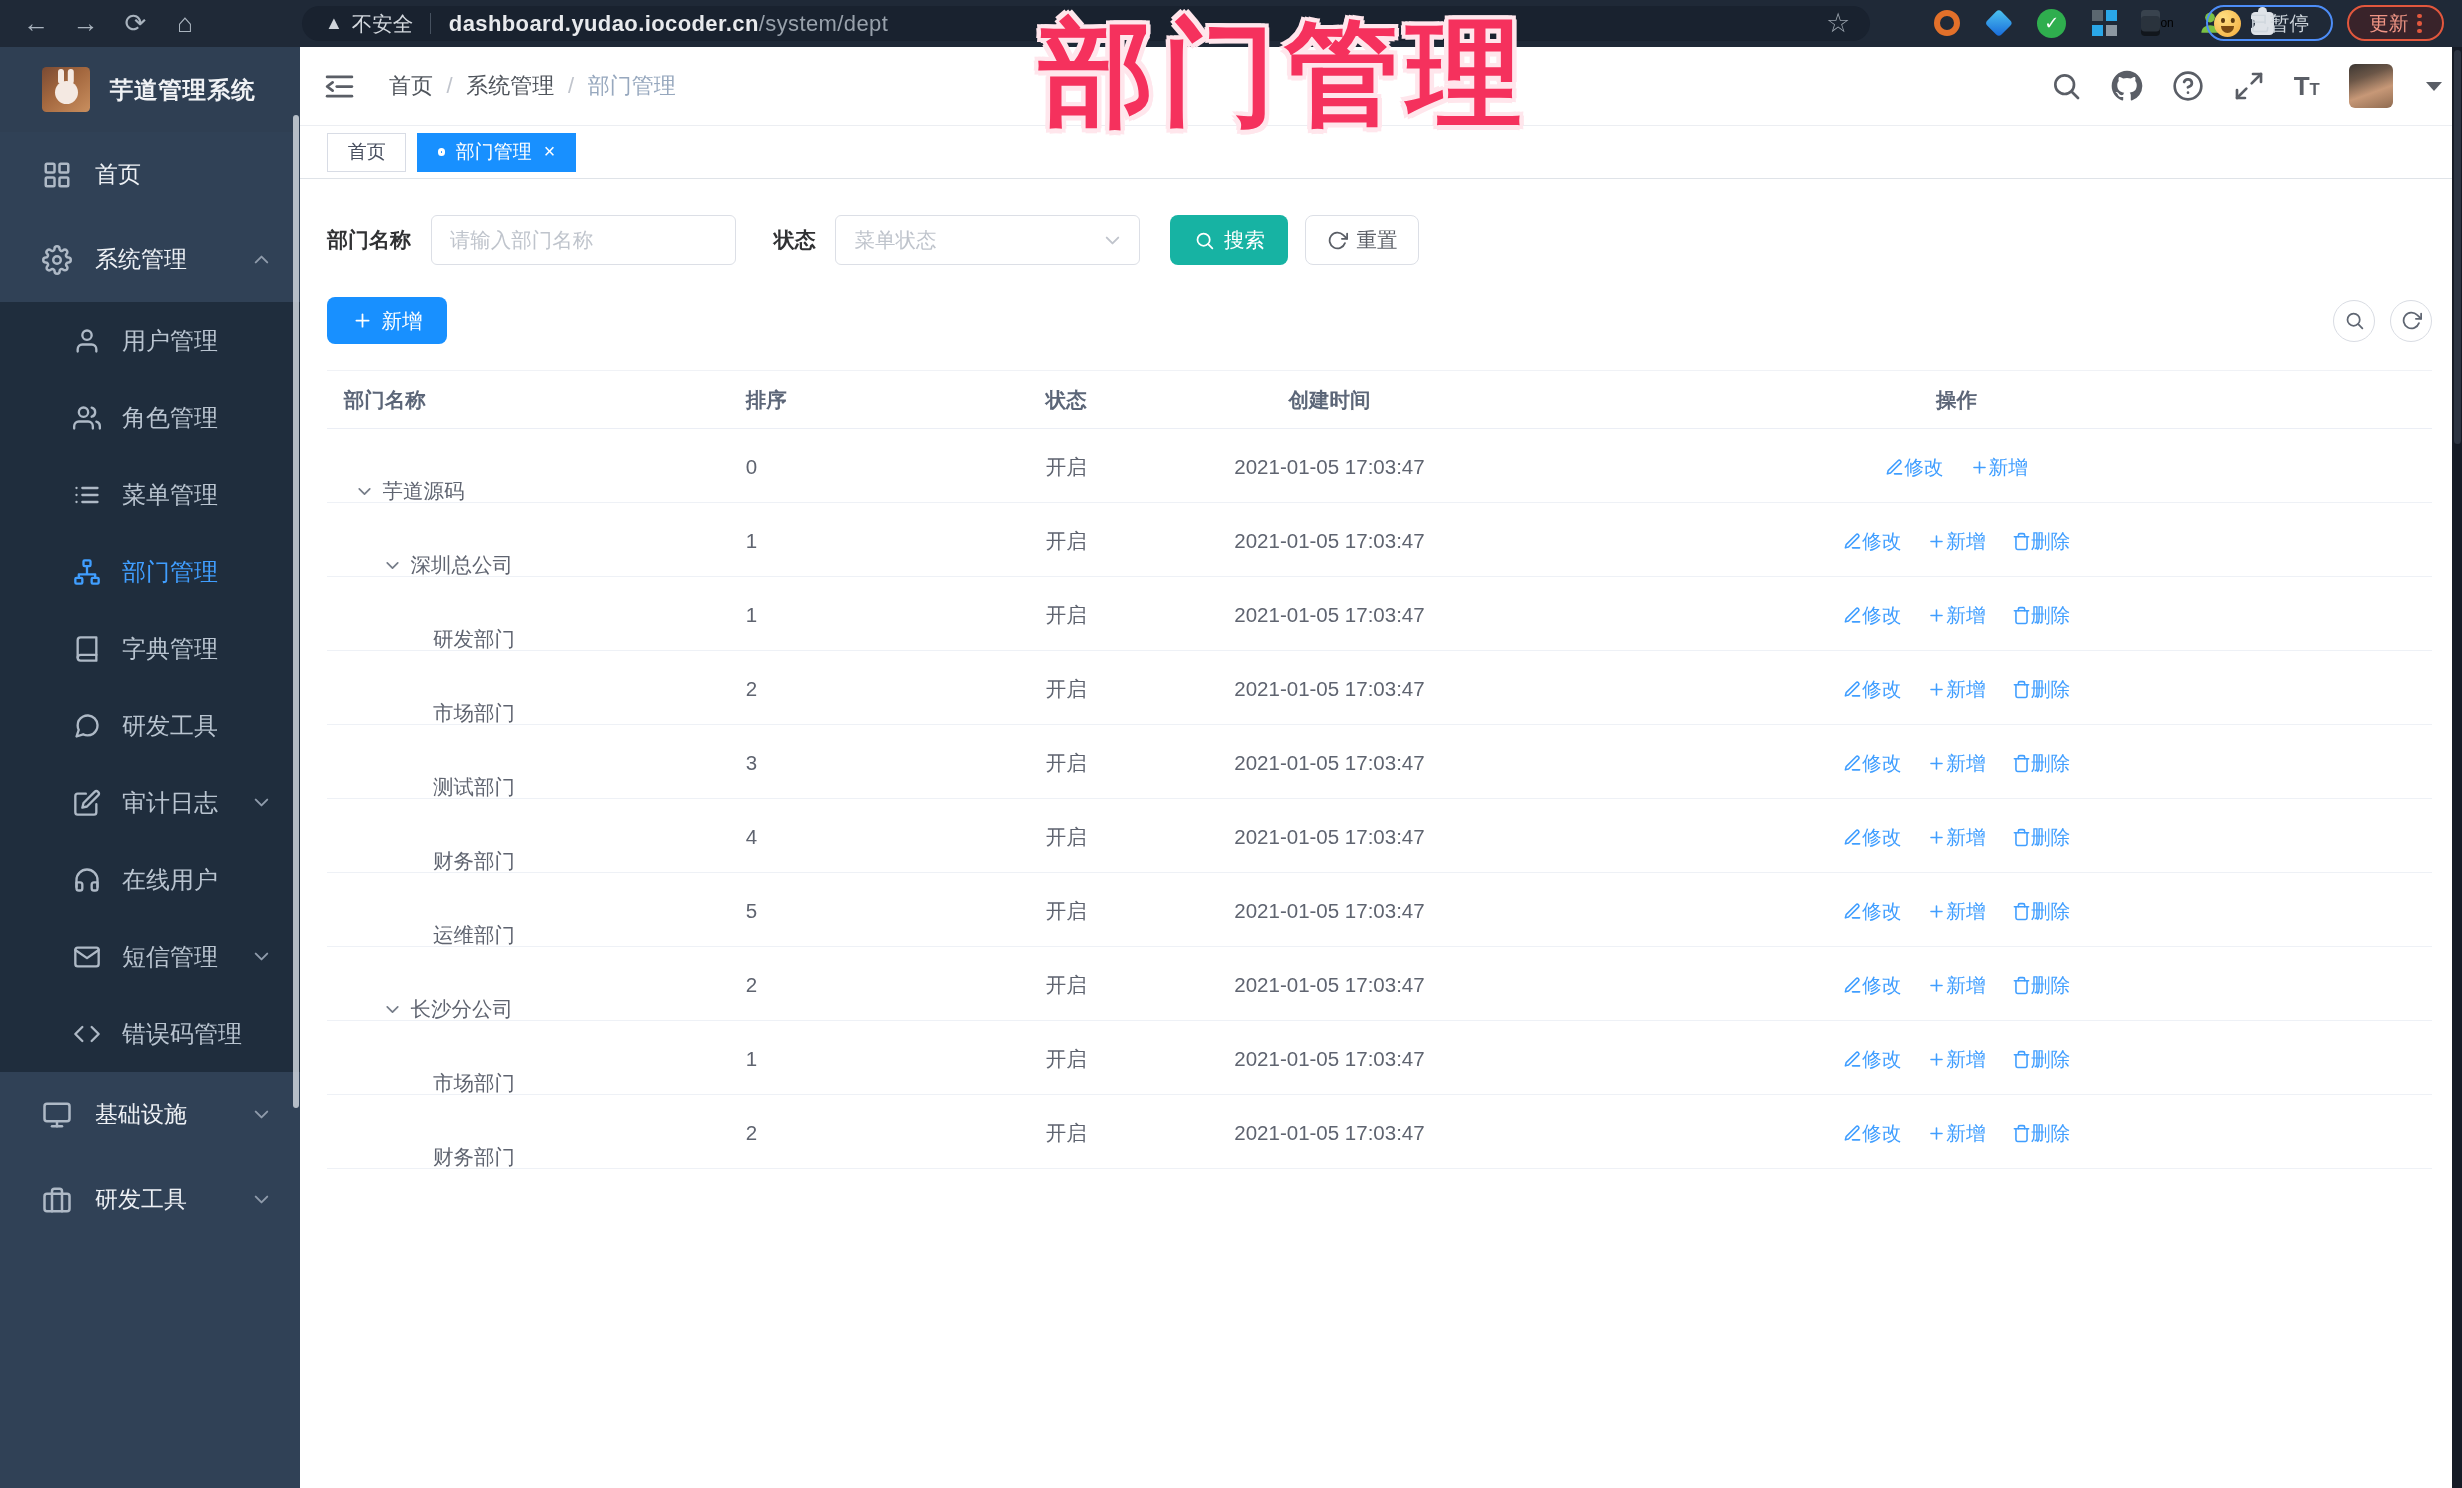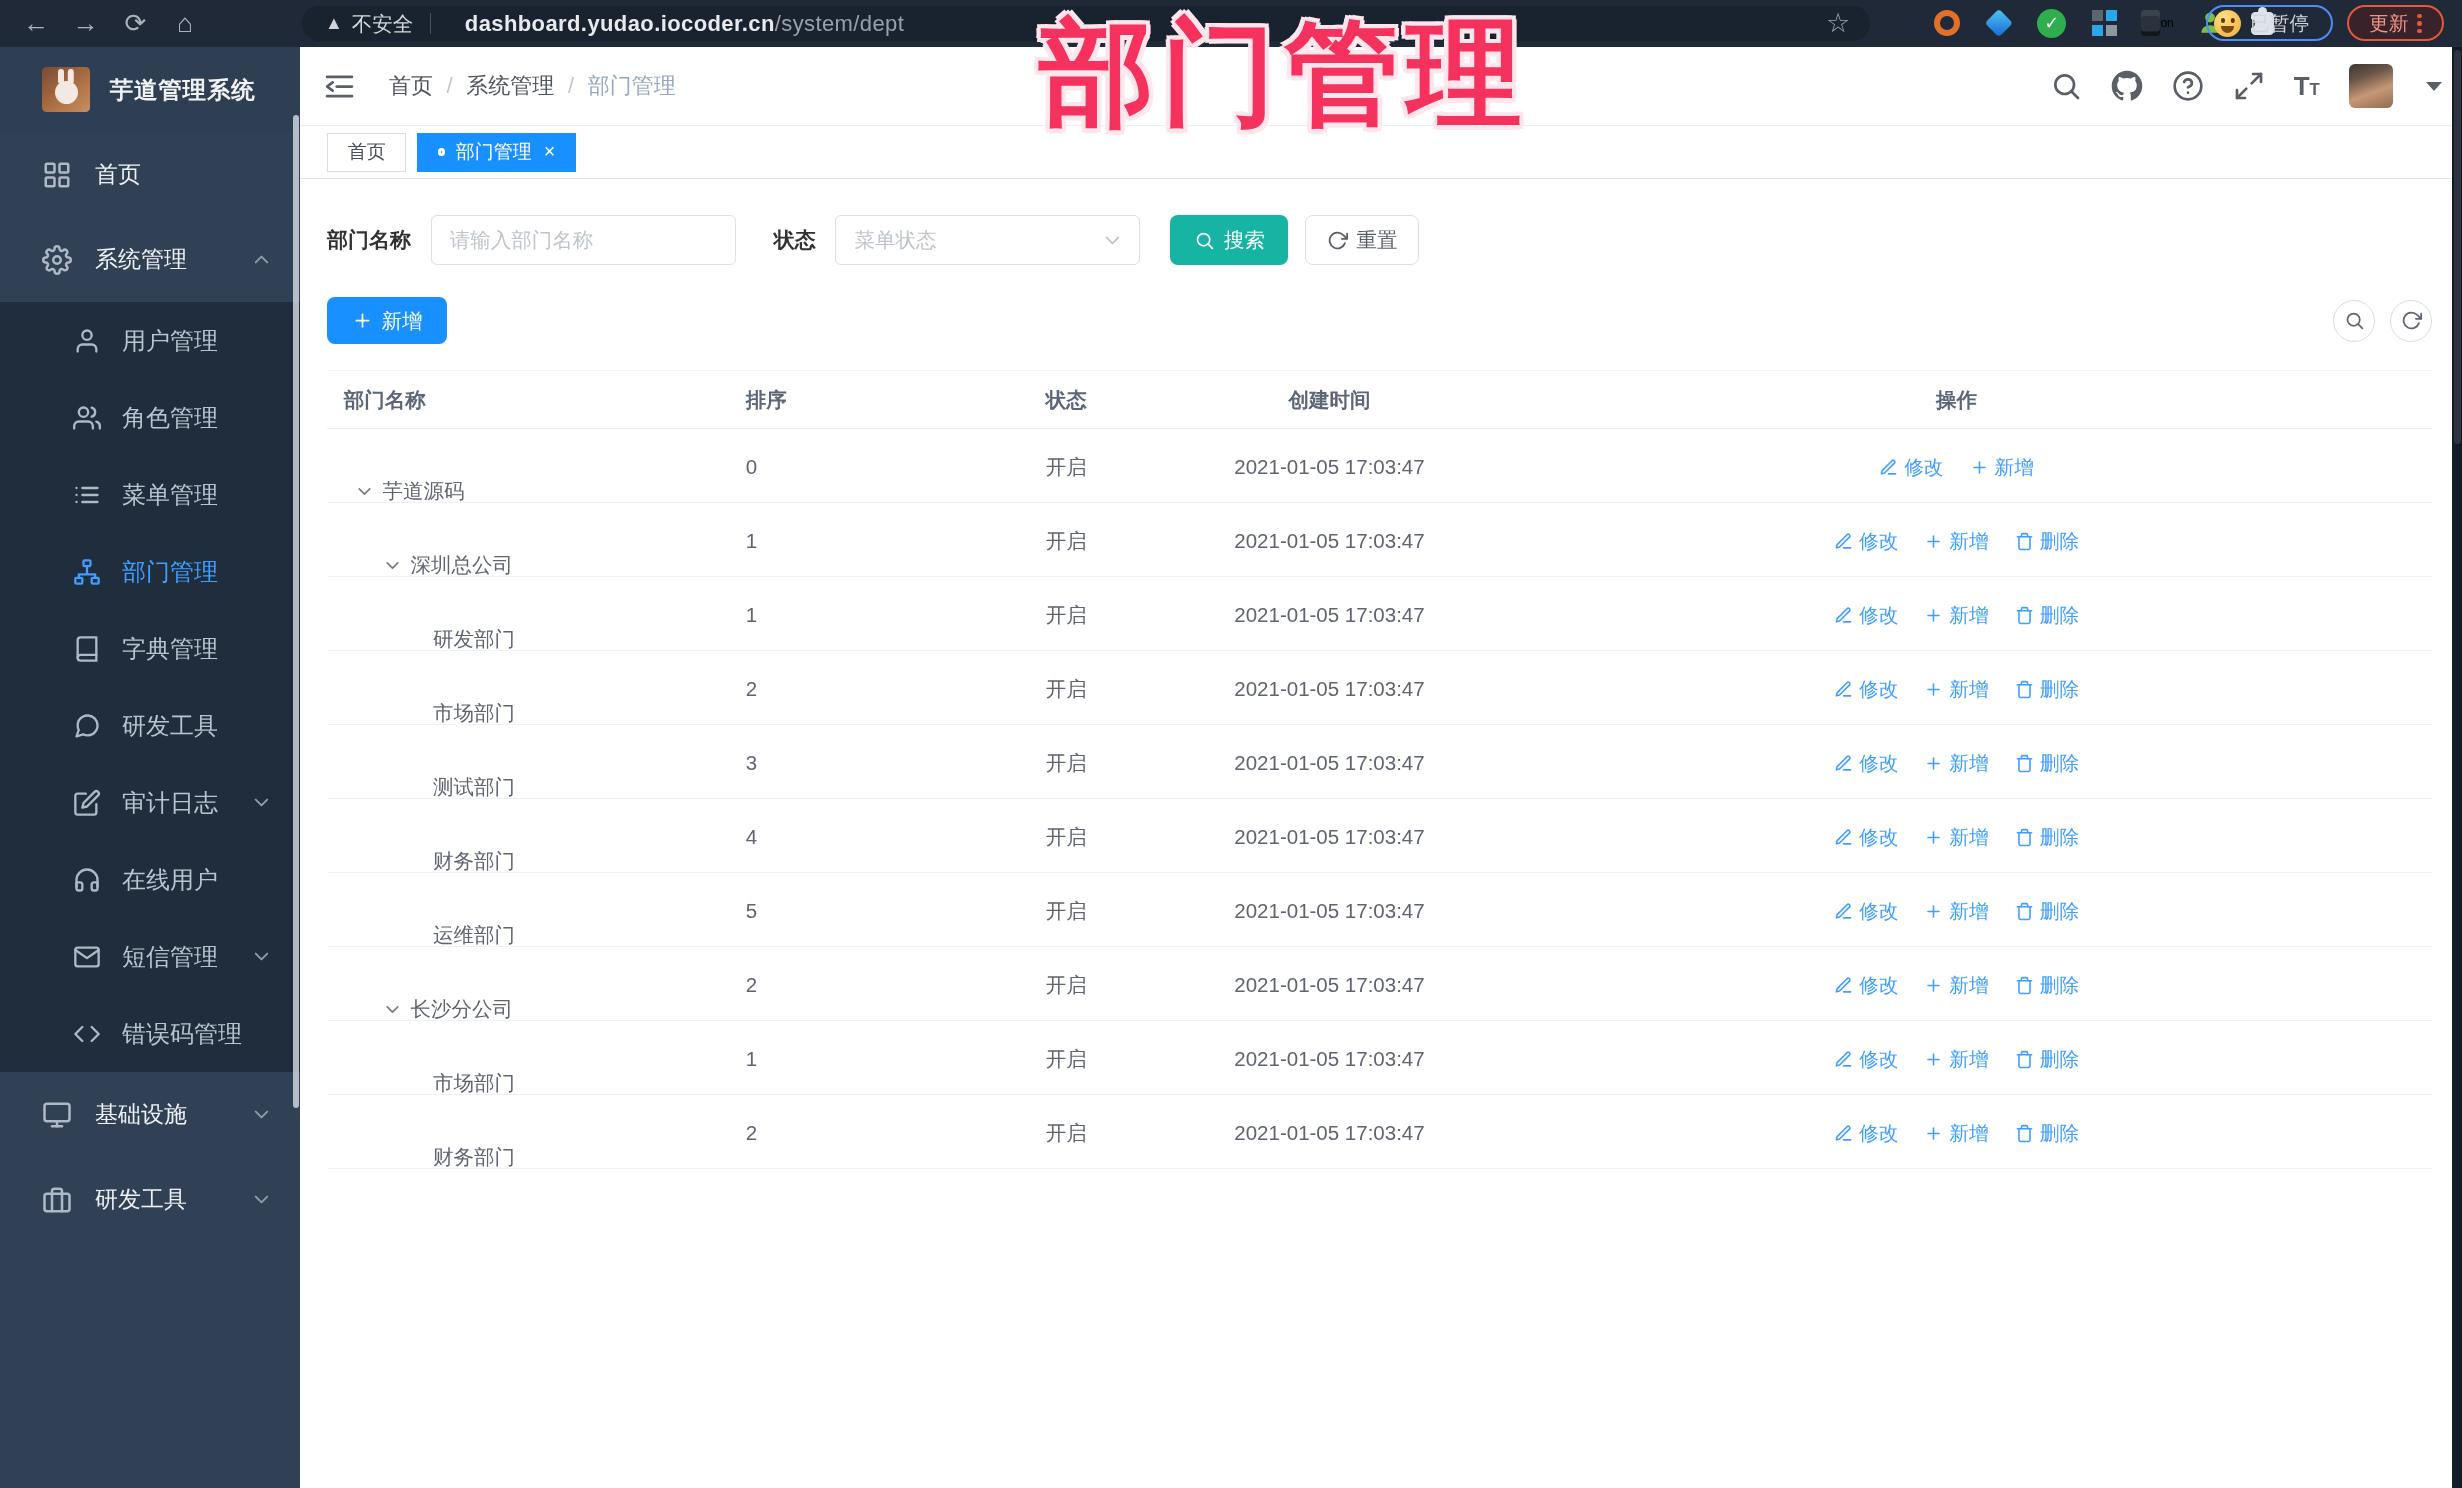--- a/index.html
+++ b/index.html
@@ -10,21 +10,21 @@
   
   .browser-bar { position:relative; height:47px; background:#1f2937; display:flex; align-items:center; }
   .bnav { display:flex; align-items:center; gap:10.6px; padding-left:16.7px; }
   .bnav .bicon { width:39px; height:36px; display:flex; align-items:center; justify-content:center;
                  color:#a9b3be; font-size:26px; }
   .address-bar { position:absolute; left:302px; top:6px; width:1568px; height:35px; border-radius:17.4px;
                  background:#19222f; display:flex; align-items:center; color:#d7dbe0; }
   .addr-warn { display:flex; align-items:center; gap:9px; padding:0 16.7px 0 23px; font-size:20.5px; color:#d3d8de; }
   .warn-glyph { font-size:18px; color:#cfd4da; }
   .addr-divider { width:0.8px; height:21px; background:#46515f; margin-right:18px; }
-  .addr-url { font-size:22px; letter-spacing:0.4px;margin-left:16px; }
+  .addr-url { font-size:22px; letter-spacing:0.4px; }
   .addr-url .host { color:#e8eaed; font-weight:bold; }
   .addr-url .path { color:#98a1ab; }
   .addr-star { margin-left:auto; margin-right:19.7px; color:#9aa3ad; font-size:27px; line-height:1; }
   .ext-row { position:absolute; left:1930px; top:5.3px; height:36px; display:flex; align-items:center; gap:19.7px; }
   .xicon { width:33px; height:33px; display:flex; align-items:center; justify-content:center; position:relative; }
   .x-ring { width:26px; height:26px; border:6.8px solid #e2702a; border-radius:50%; }
   .x-gem { width:19.7px; height:19.7px; transform:rotate(45deg); border-radius:3.8px;
            background:linear-gradient(135deg,#4fc7f0,#1667d9); }
   .x-check { width:29px; height:29px; border-radius:50%; background:#2fae4e; color:#fff; font-size:18px;
              font-weight:bold; display:flex; align-items:center; justify-content:center; }
@@ -136,21 +136,21 @@
   .dept-table { margin-top:26px; width:100%; }
   .thead-row, .trow { display:grid; grid-template-columns:402px 300px 149px 303px 1fr; align-items:center; }
   .thead-row { height:59px; border-top:0.8px solid #f0f2f6; border-bottom:0.8px solid #ebeef5;
                font-size:20.5px; font-weight:bold; color:#5c6678; }
   .trow { height:74px; border-bottom:0.8px solid #eef1f6; font-size:20.5px; color:#5f6470; }
   .cell-name { display:flex; align-items:center;margin-top:48px; }
   .cell-pad { padding-left:16.7px; }
   .row-caret { width:21px; height:21px; color:#767d89; margin-right:7.6px; flex-shrink:0; }
   .cell-time { text-align:center; }
   .cell-ops { display:flex; align-items:center; justify-content:center; gap:26px; }
-  .op-link { display:inline-flex; align-items:center; gap:6px; color:#409eff; font-size:19.7px; cursor:pointer; }
+  .op-link { display:inline-flex; align-items:center; color:#409eff; font-size:19.7px; cursor:pointer; }
   .op-link .bi { width:19px; height:19px; }
 
   
   .watermark { position:absolute; left:1039px; top:1.5px; font-size:115px; font-weight:900; letter-spacing:7.6px;
        color:#f5315d; z-index:50; line-height:1.25;
        text-shadow:-4.5px 0 0 #ffe6ec, 4.5px 0 0 #ffe6ec, 0 -4.5px 0 #ffe6ec, 0 4.5px 0 #ffe6ec,
                    -3.8px -3.8px 0 #ffe6ec, 3.8px 3.8px 0 #ffe6ec, -3.8px 3.8px 0 #ffe6ec, 3.8px -3.8px 0 #ffe6ec; }
   .page-scrollbar { position:absolute; right:0; top:47px; width:9.8px; bottom:0; background:#151b26; z-index:40; }
   .page-scrollbar .thumb { position:absolute; top:3px; left:1.5px; width:6.8px; height:394px; border-radius:3.8px; background:#2c3442; }
 

